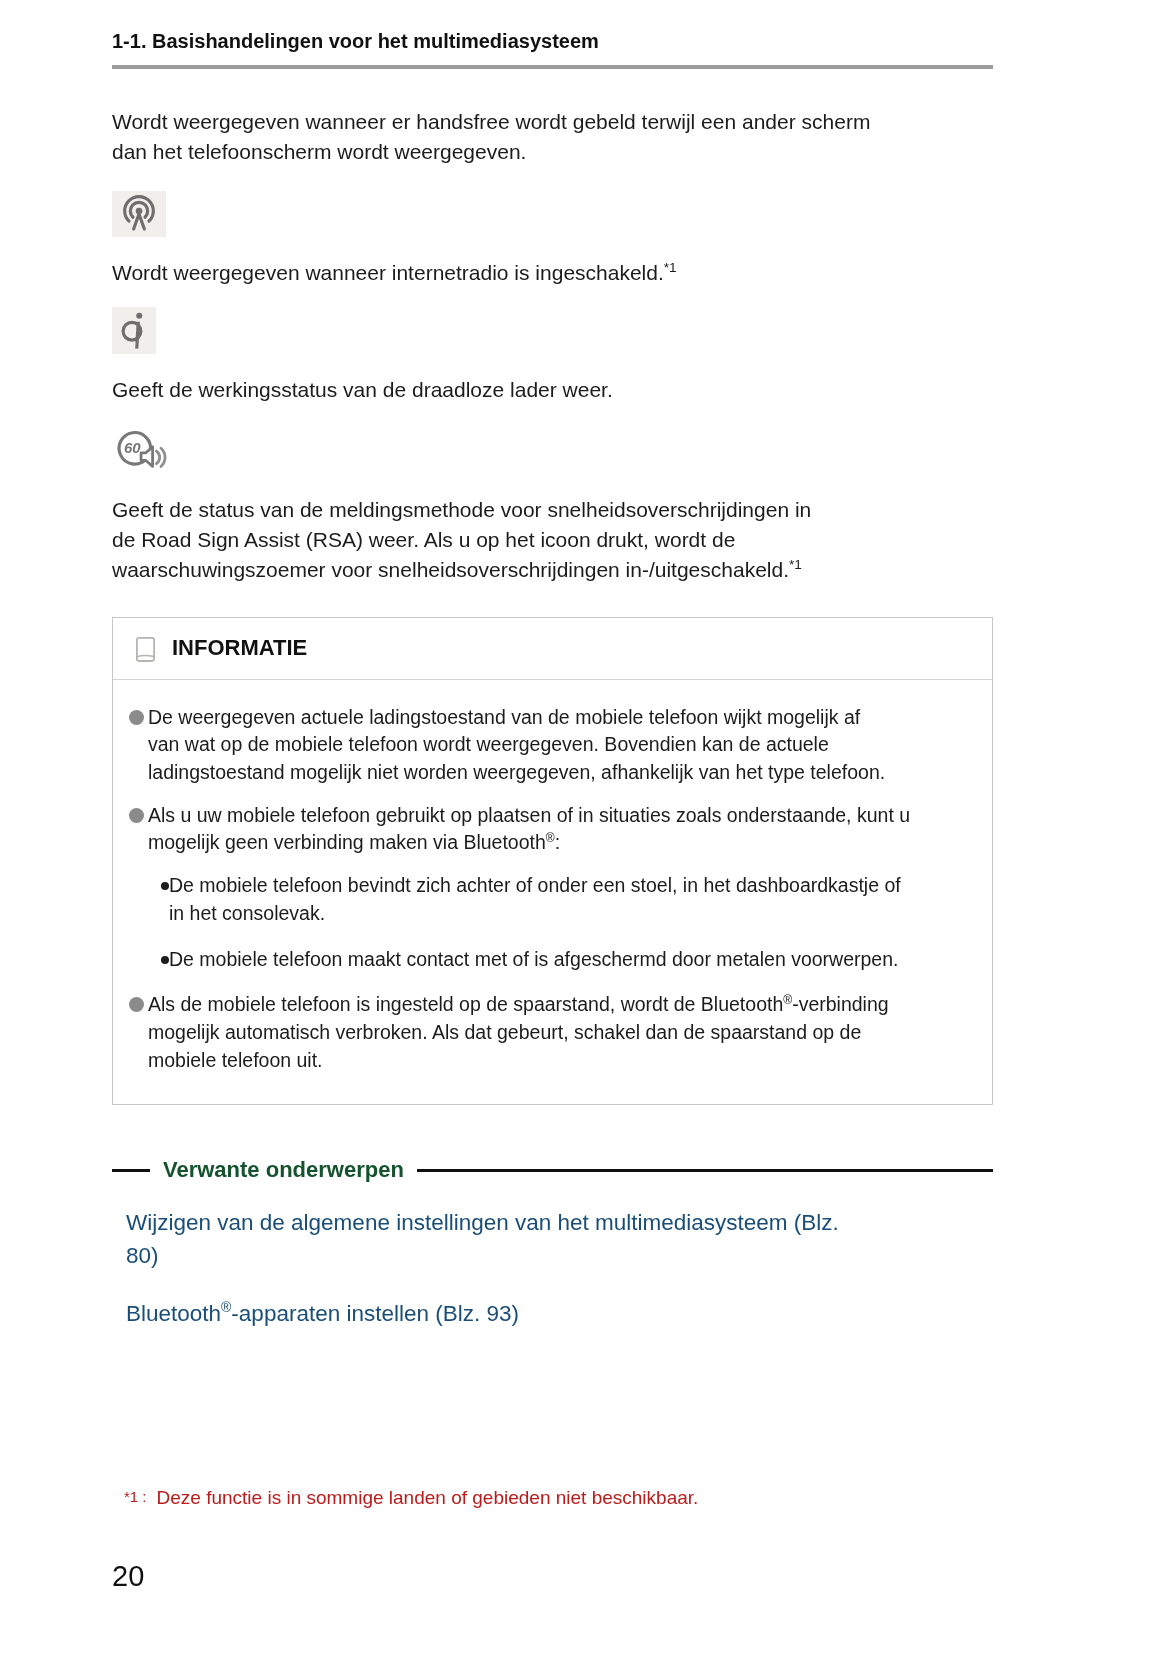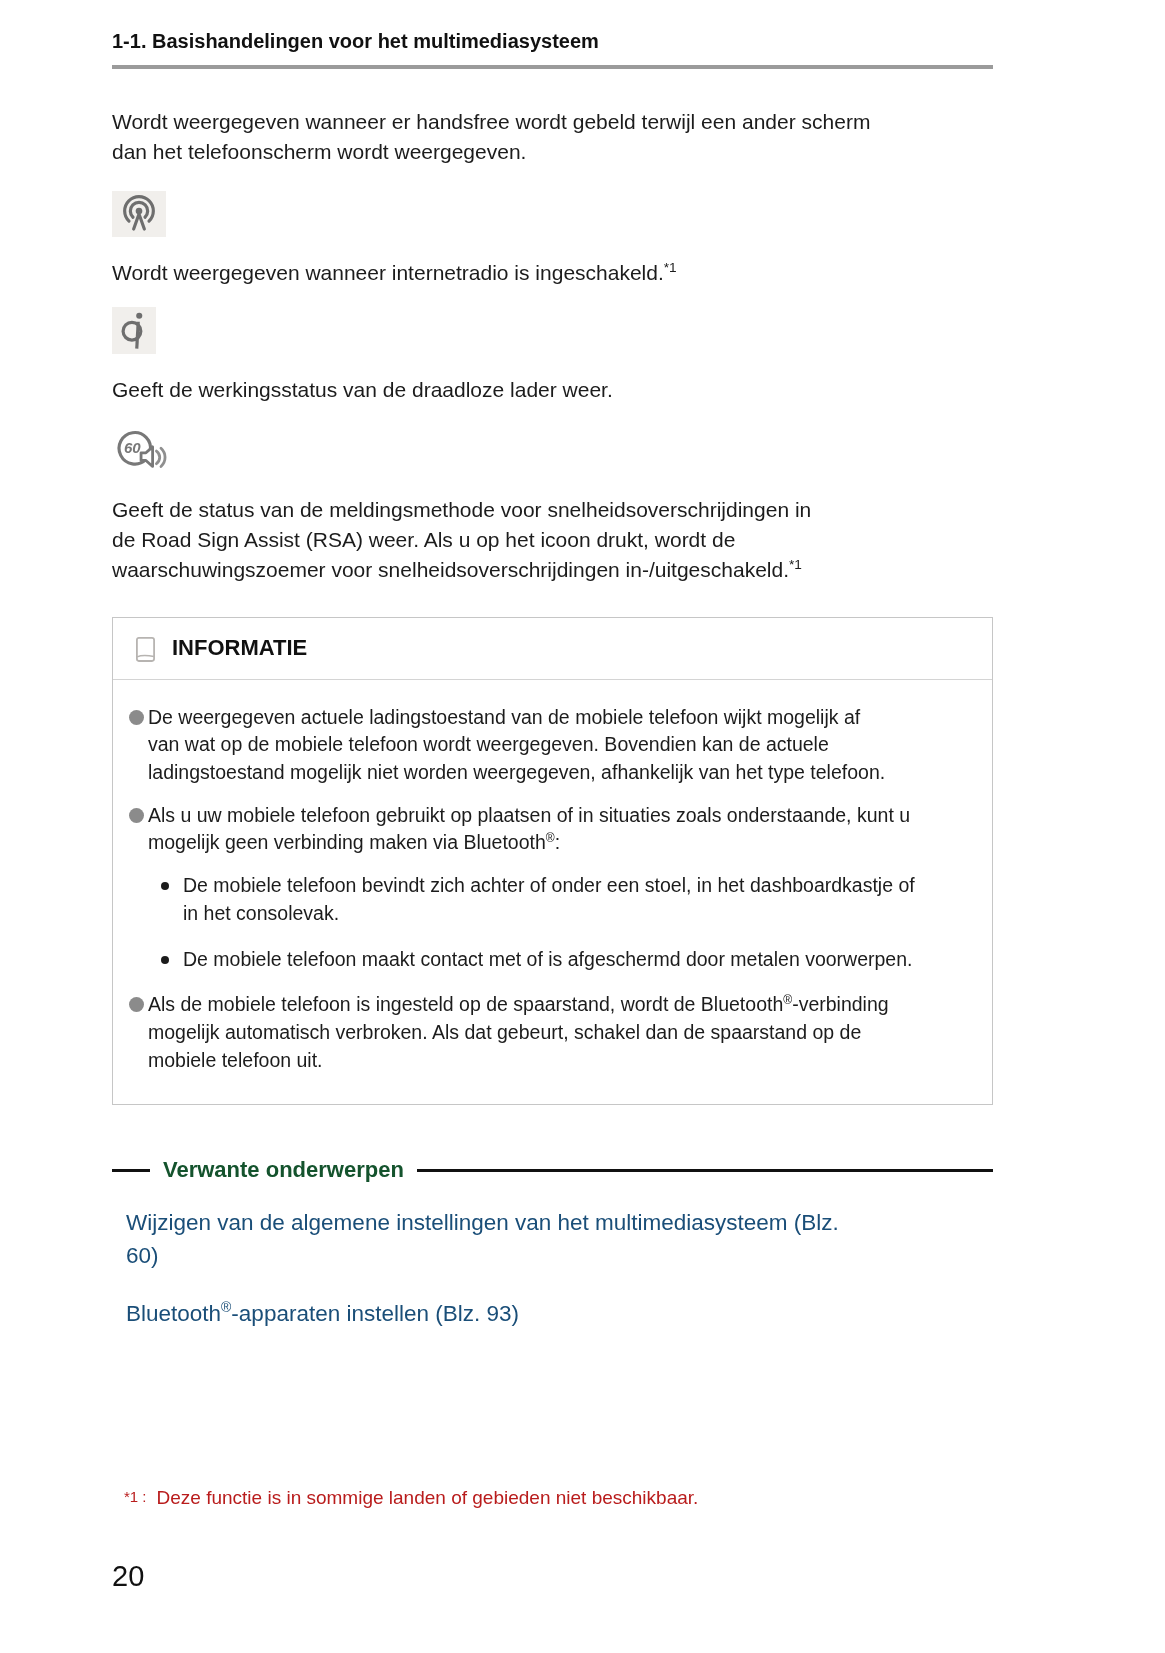--- a/index.html
+++ b/index.html
@@ -29,21 +29,21 @@
   .info-box-header { display: flex; gap: 14px; padding: 17px 22px 15px 20px;
     border-bottom: 1px solid #d4d4d4; }
   .info-box-title { font-size: 22px; font-weight: bold; color: #111; }
   .info-box-body { padding: 24px 18px 26px 16px; font-size: 19.5px; line-height: 1.42; }
 
   .bullet-row { display: flex; gap: 4px; margin-bottom: 15px; }
   .bullet-dot { width: 15px; height: 15px; border-radius: 50%; background: #8b8b8b;
     flex-shrink: 0; margin-top: 6px; }
   .bullet-text { white-space: pre-line; max-width: 810px; }
 
-  .subbullet-row { display: flex; gap: 14px; margin: 0 0 18px 32px; }
+  .subbullet-row { display: flex; margin: 0 0 18px 32px; }
   .subbullet-dot { width: 8px; height: 8px; border-radius: 50%; background: #1c1c1c;
     flex-shrink: 0; margin-top: 10px; }
 
   .related-header { display: flex; align-items: center; margin-top: 52px; }
   .related-dash { width: 38px; height: 3px; background: #111; margin-right: 13px; flex-shrink: 0; }
   .related-title { font-size: 22px; font-weight: bold; color: #14532d; white-space: nowrap; }
   .related-line { flex: 1; height: 3px; background: #111; margin-left: 13px; }
 
   .related-link { display: block; color: #1a4e78; font-size: 22.5px; line-height: 1.45;
     margin: 24px 0 0 14px; white-space: pre-line; text-decoration: none; cursor: pointer; }
@@ -151,21 +151,21 @@
     </div>
   </div>
 
   <div class="related-header">
     <span class="related-dash"></span>
     <span class="related-title">Verwante onderwerpen</span>
     <span class="related-line"></span>
   </div>
 
   <a class="related-link">Wijzigen van de algemene instellingen van het multimediasysteem (Blz.
-60)</a>
+80)</a>
 
   <a class="related-link"><span>Bluetooth</span><span class="sup">®</span><span>-apparaten instellen (Blz. 93)</span></a>
 
 </div>
 
 <div class="footnote"><span class="footnote-marker">*1 :</span><span>Deze functie is in sommige landen of gebieden niet beschikbaar.</span></div>
 
 <div class="page-number">20</div>
 
 </body></html>

